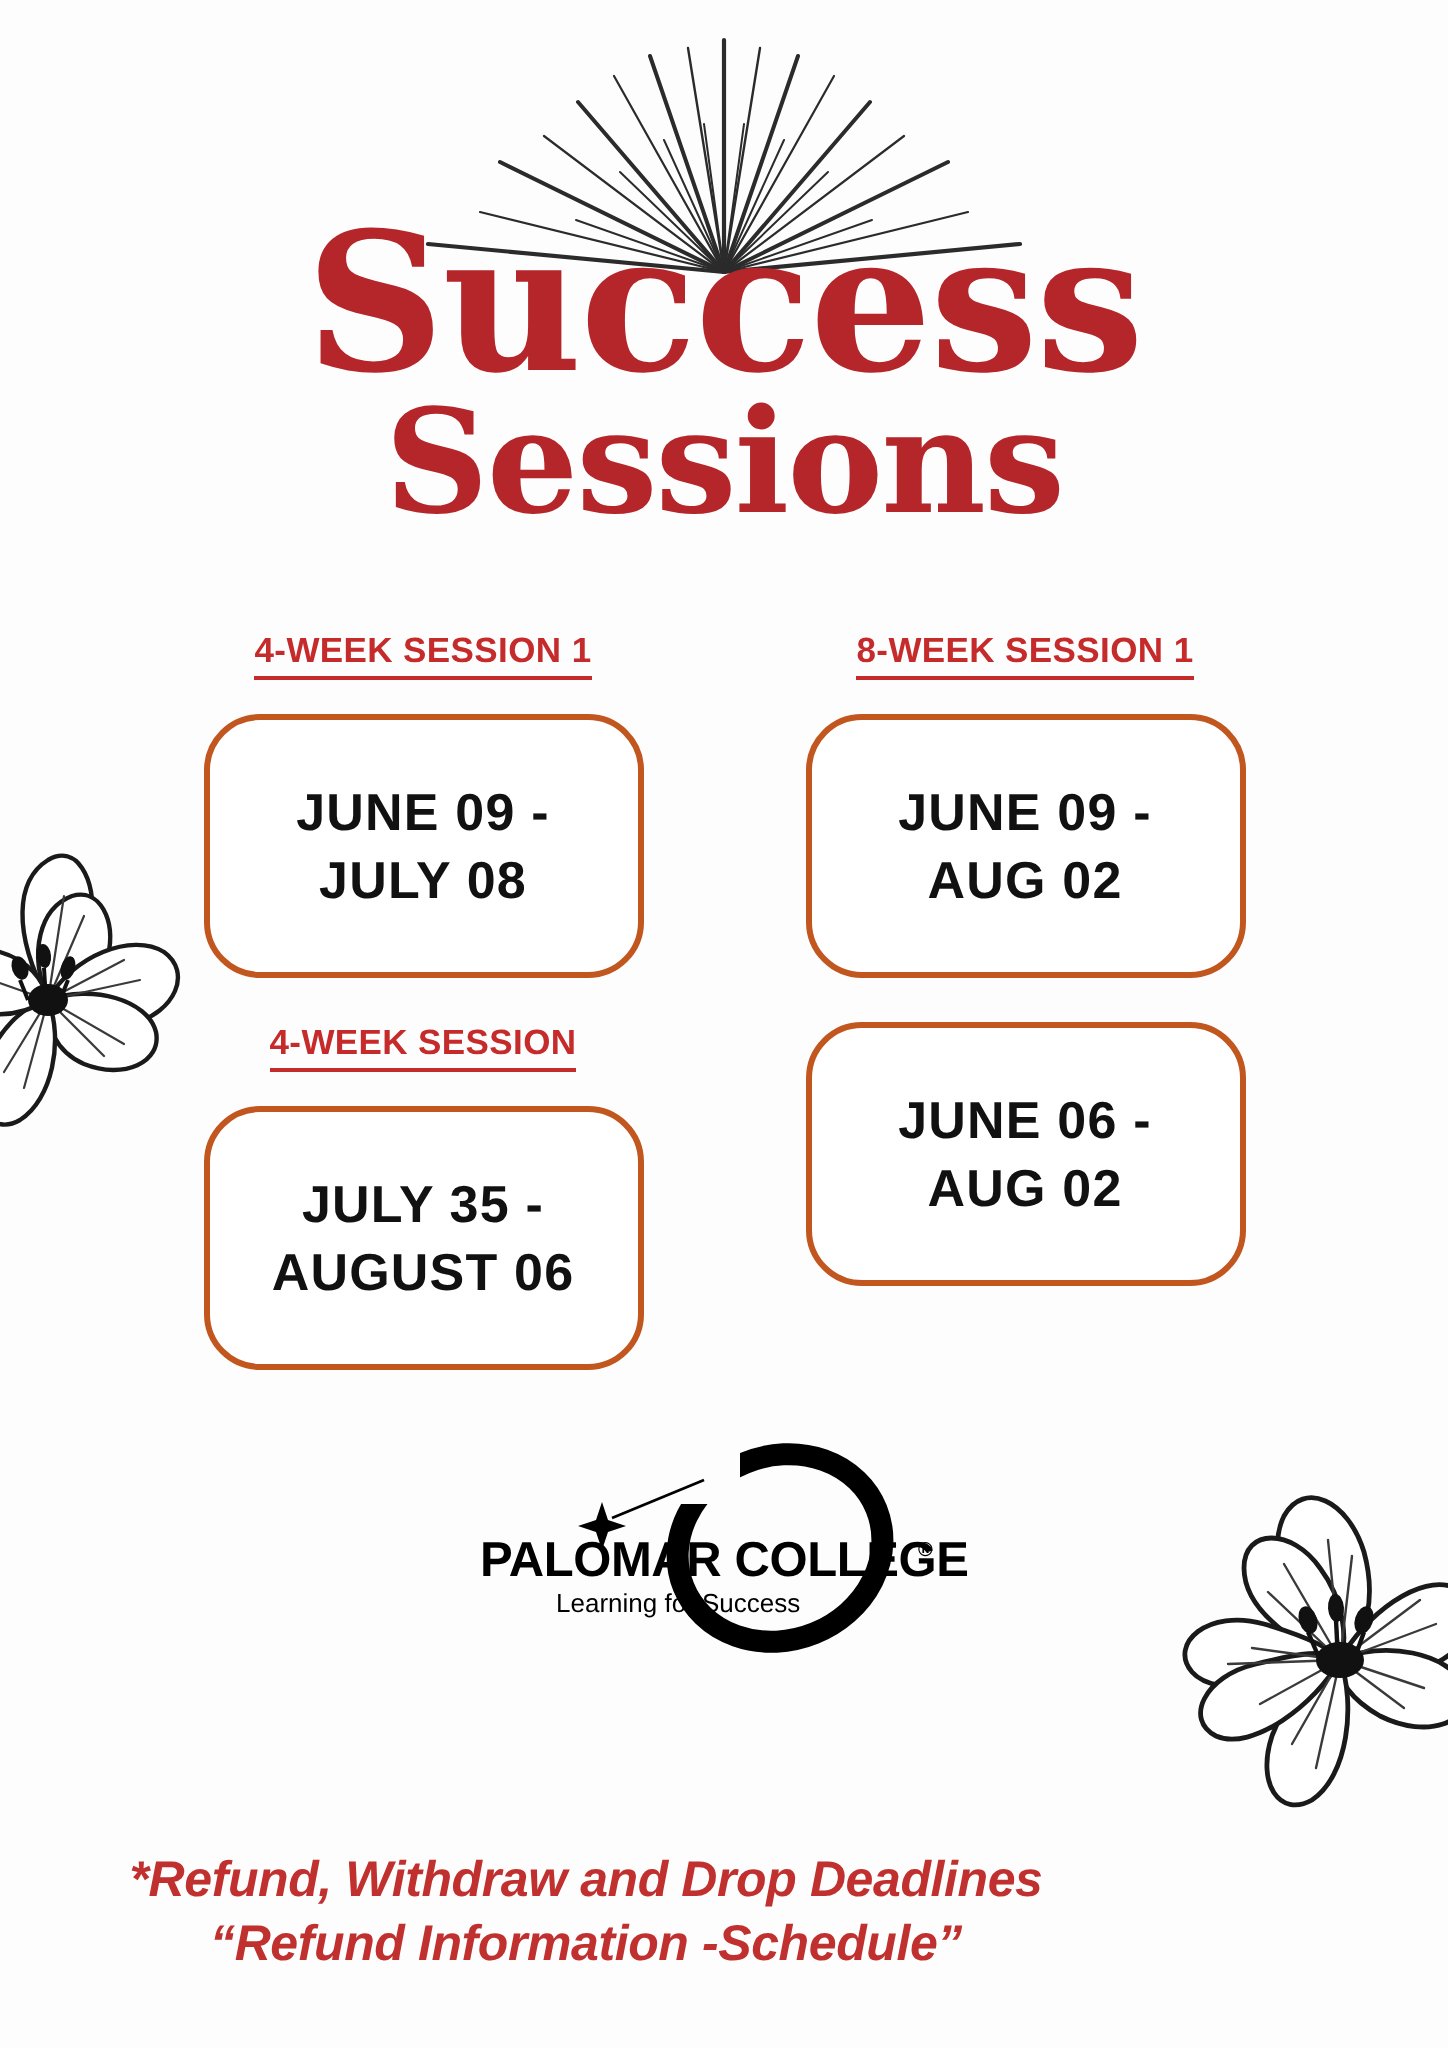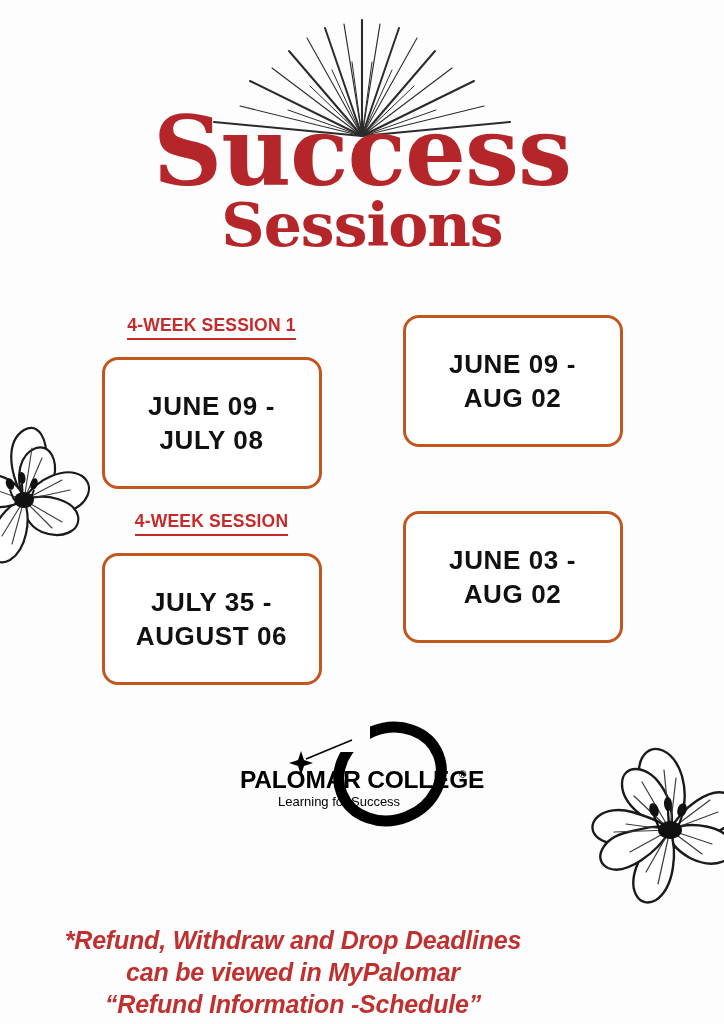--- a/index.html
+++ b/index.html
@@ -39,21 +39,21 @@
     color: #b5262a;
     font-weight: bold;
     letter-spacing: -1px;
     line-height: 0.92;
     display: block;
   }
   #title-line-1 {
     font-size: 96px;
   }
   #title-line-2 {
-    font-size: 60px;
+    font-size: 72px;
     margin-top: 2px;
   }
 
   
   #sessions {
     position: absolute;
     left: 0;
     top: 315px;
     width: 724px;
   }
@@ -80,21 +80,21 @@
     white-space: nowrap;
   }
   .heading-wrap {
     text-align: center;
   }
   .session-card {
     box-sizing: border-box;
     width: 220px;
     height: 132px;
     border: 3px solid #c1561e;
-    border-radius: 16px;
+    border-radius: 28px;
     display: flex;
     flex-direction: column;
     align-items: center;
     justify-content: center;
     background: #ffffff;
   }
   .card-line {
     font-family: "Liberation Sans", sans-serif;
     font-weight: bold;
     font-size: 26px;
@@ -198,41 +198,44 @@
       <div class="heading-wrap">
         <div class="session-heading">4-WEEK SESSION 1</div>
       </div>
       <div class="session-card">
         <span class="card-line">JUNE 09  -</span>
         <span class="card-line">JULY 08</span>
       </div>
     </div>
 
     <div class="session-cell">
+      <div class="heading-wrap">
+        <div class="session-heading">8-WEEK SESSION 1</div>
+      </div>
       <div class="session-card">
         <span class="card-line">JUNE  09  -</span>
         <span class="card-line">AUG 02</span>
       </div>
     </div>
   </div>
 
   <div class="session-row">
     <div class="session-cell">
       <div class="heading-wrap">
         <div class="session-heading">4-WEEK SESSION </div>
       </div>
       <div class="session-card">
         <span class="card-line">JULY  35  -</span>
         <span class="card-line">AUGUST 06</span>
       </div>
     </div>
 
     <div class="session-cell">
       <div class="session-card">
-        <span class="card-line">JUNE  03  -</span>
+        <span class="card-line">JUNE  06  -</span>
         <span class="card-line">AUG  02</span>
       </div>
     </div>
   </div>
 
 </div>
 
 <div id="logo">
   <svg id="logo-svg" viewBox="0 0 244 112" xmlns="http://www.w3.org/2000/svg">
 
@@ -248,21 +251,20 @@
     <line x1="66" y1="41" x2="112" y2="22" stroke="#000000" stroke-width="1.4"></line>
 
     <text x="0" y="70" font-family="Liberation Sans, sans-serif" font-size="24.5" font-weight="bold" fill="#000000" letter-spacing="-0.2">PALOMAR COLLEGE</text>
     <text x="219" y="60" font-family="Liberation Sans, sans-serif" font-size="10" font-weight="bold" fill="#000000">®</text>
     <text x="38" y="88" font-family="Liberation Sans, sans-serif" font-size="13" fill="#000000">Learning for Success</text>
   </svg>
 </div>
 
 <div id="footer">
   <span class="footer-line">*Refund, Withdraw and Drop Deadlines</span>
-  <span class="footer-line">can be viewed in MyPalomar</span>
   <span class="footer-line">“Refund Information -Schedule”</span>
 </div>
 
 <svg id="flower-left" viewBox="0 0 150 190" xmlns="http://www.w3.org/2000/svg">
   <g fill="#ffffff" stroke="#1a1a1a" stroke-width="2.2" stroke-linejoin="round">
     <path d="M62 96 C44 62 46 36 62 26 C76 18 86 34 84 58 C83 76 76 92 62 96 Z"></path>
     <path d="M62 96 C52 72 58 50 74 44 C88 40 96 56 92 74 C88 90 76 100 62 96 Z"></path>
     <path d="M62 96 C74 74 104 62 120 72 C134 82 126 102 104 108 C84 113 68 108 62 96 Z"></path>
     <path d="M62 96 C84 88 112 96 116 112 C119 127 100 136 80 128 C66 122 60 108 62 96 Z"></path>
     <path d="M62 96 C70 116 64 146 48 156 C34 164 24 150 30 130 C36 112 50 98 62 96 Z"></path>

